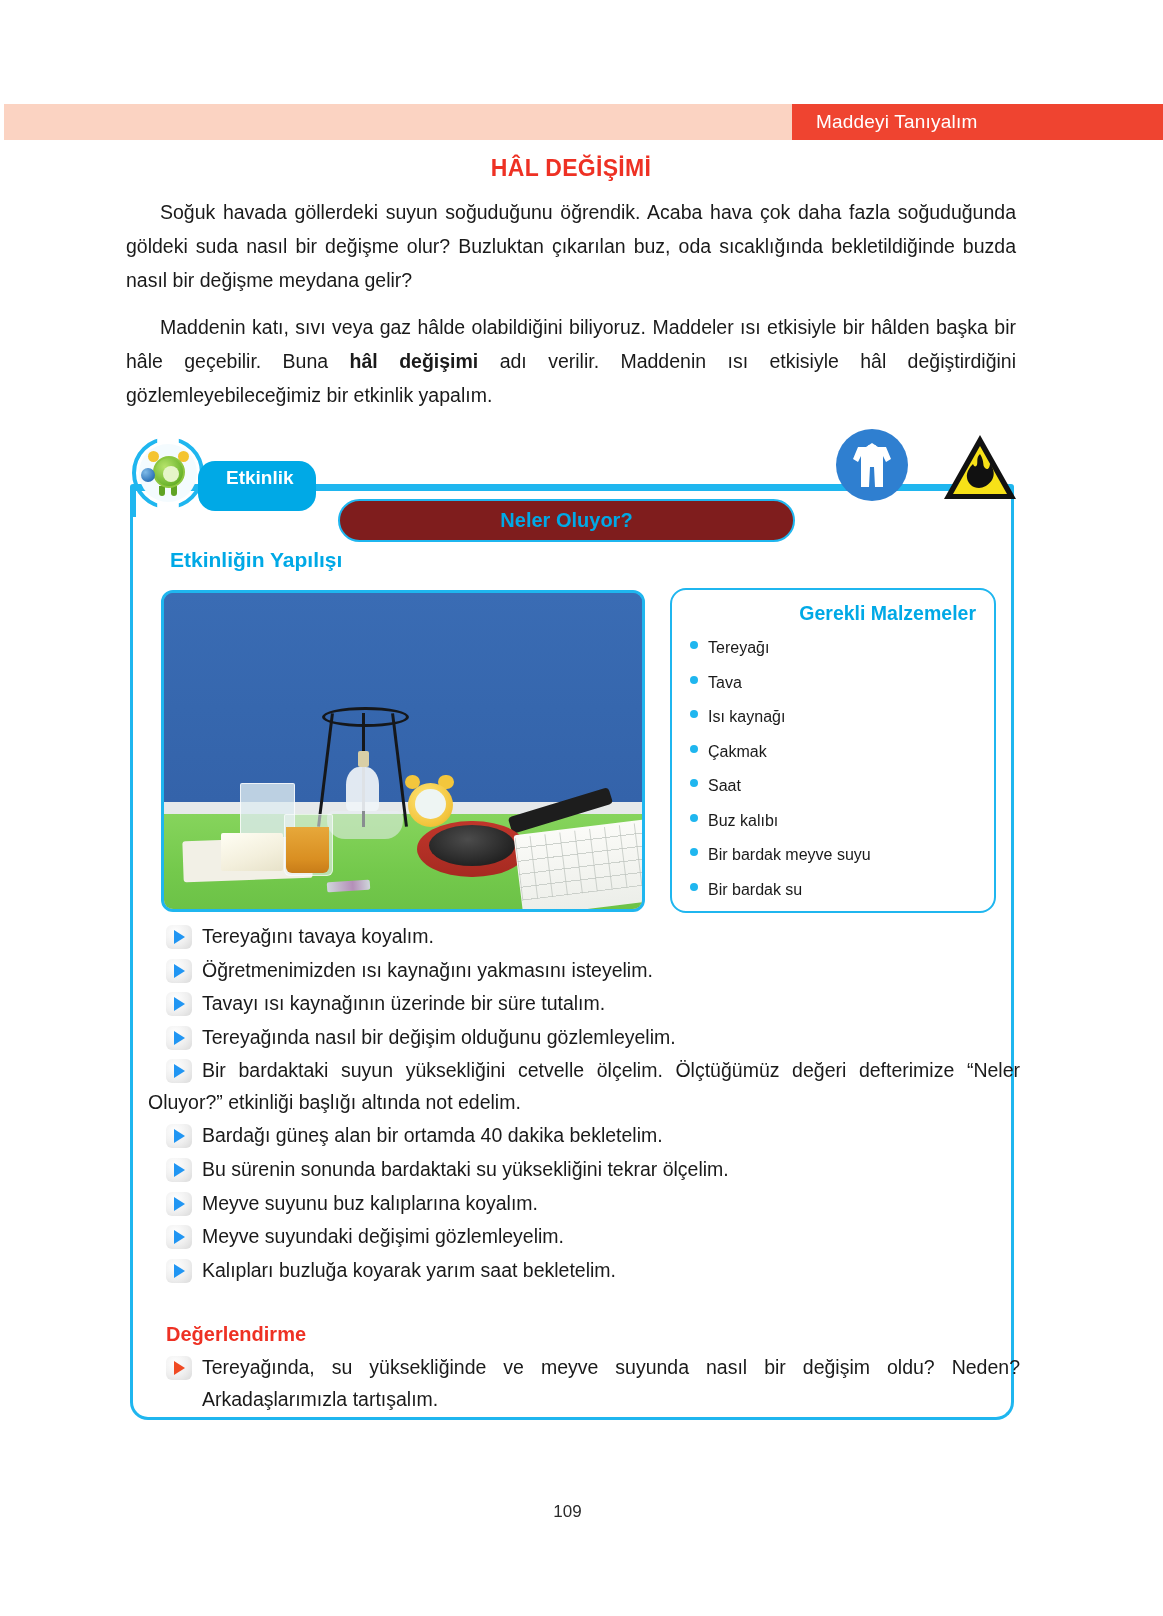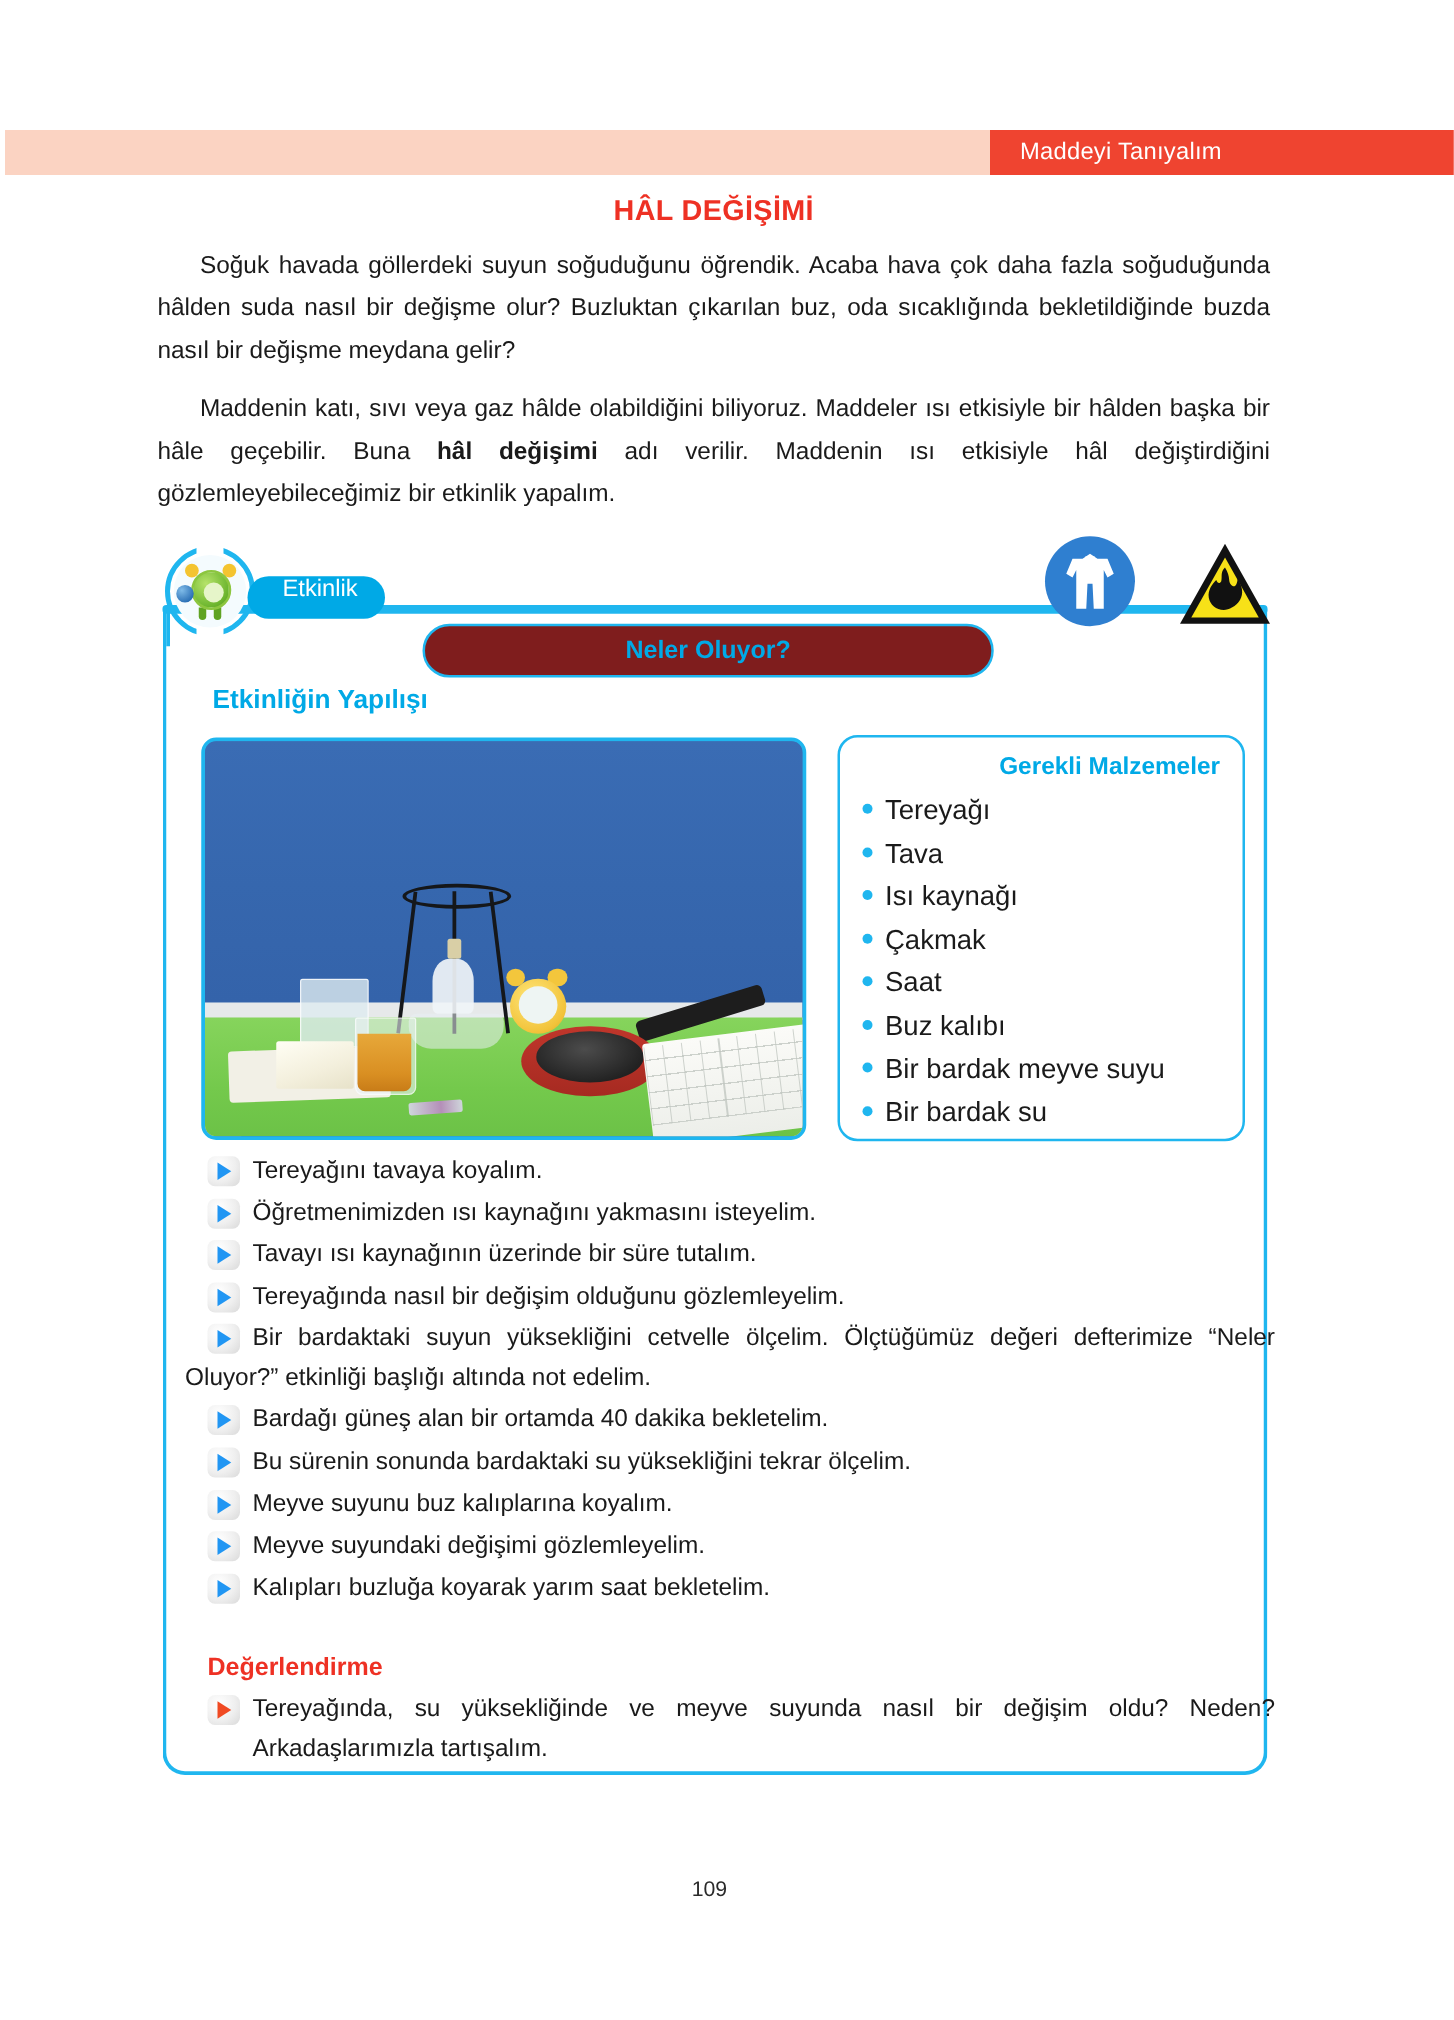--- a/index.html
+++ b/index.html
@@ -152,27 +152,28 @@
     width: 14px; height: 14px;
     border-radius: 50%;
     background: radial-gradient(circle at 32% 30%, #7fbbe8 0%, #2a6fb5 75%, #1b4e84 100%);
   }
 
   .etkinlik-pill {
     position: absolute;
     left: 198px;
     top: 461px;
     height: 34px;
-    padding: 0 22px 0 28px;
+    padding: 0 22px 16px 28px;
     background: #00a9e6;
     border-radius: 17px;
     display: flex;
+    align-items: center;
     color: #ffffff;
     font-size: 19px;
-    font-weight: normal;
+    font-weight: bold;
   }
 
   
   .mascot-stem {
     position: absolute;
     left: 133px;
     top: 487px;
     width: 3px;
     height: 30px;
     background: #1fb6ef;
@@ -368,21 +369,21 @@
   }
   .materials-title {
     text-align: right;
     color: #00a9e6;
     font-size: 19.5px;
     font-weight: bold;
     margin-bottom: 6px;
   }
   .materials ul { list-style: none; margin: 0; padding: 0; }
   .materials li {
-    font-size: 22px;
+    font-size: 16px;
     line-height: 34.5px;
     color: #1a1a1a;
     display: flex;
     align-items: baseline;
   }
   .mat-dot {
     display: inline-block;
     width: 8px; height: 8px;
     border-radius: 50%;
     background: #1fb6ef;
@@ -464,21 +465,21 @@
 <div class="header-band">
   <div class="header-peach"></div>
   <div class="header-red">
     <span class="header-red-label">Maddeyi Tanıyalım</span>
   </div>
 </div>
 
 <div class="content">
   <h1 class="section-title">HÂL DEĞİŞİMİ</h1>
 
-  <p class="body-par">Soğuk havada göllerdeki suyun soğuduğunu öğrendik. Acaba hava çok daha fazla soğuduğunda hâlden suda nasıl bir değişme olur? Buzluktan çıkarılan buz, oda sıcaklığında bekletildiğinde buzda  nasıl bir değişme meydana gelir?</p>
+  <p class="body-par">Soğuk havada göllerdeki suyun soğuduğunu öğrendik. Acaba hava çok daha fazla soğuduğunda göldeki suda nasıl bir değişme olur? Buzluktan çıkarılan buz, oda sıcaklığında bekletildiğinde buzda  nasıl bir değişme meydana gelir?</p>
 
   <p class="body-par"><span>Maddenin katı, sıvı veya gaz hâlde olabildiğini biliyoruz. Maddeler ısı etkisiyle bir hâlden başka bir hâle geçebilir. Buna </span><b>hâl değişimi</b><span> adı verilir. Maddenin ısı etkisiyle hâl değiştirdiğini gözlemleyebileceğimiz bir etkinlik yapalım.</span></p>
 </div>
 
 <div class="activity-rail"></div>
 <div class="activity"></div>
 <div class="mascot-stem"></div>
 
 <div class="mascot-wrap">
   <div class="mascot-arc"></div>

